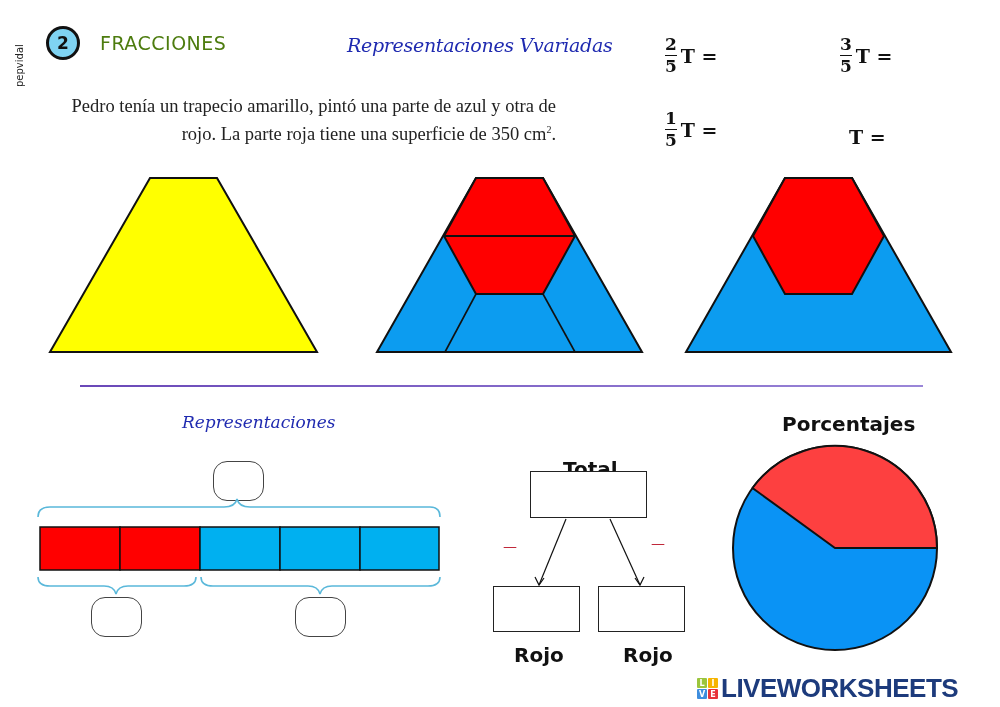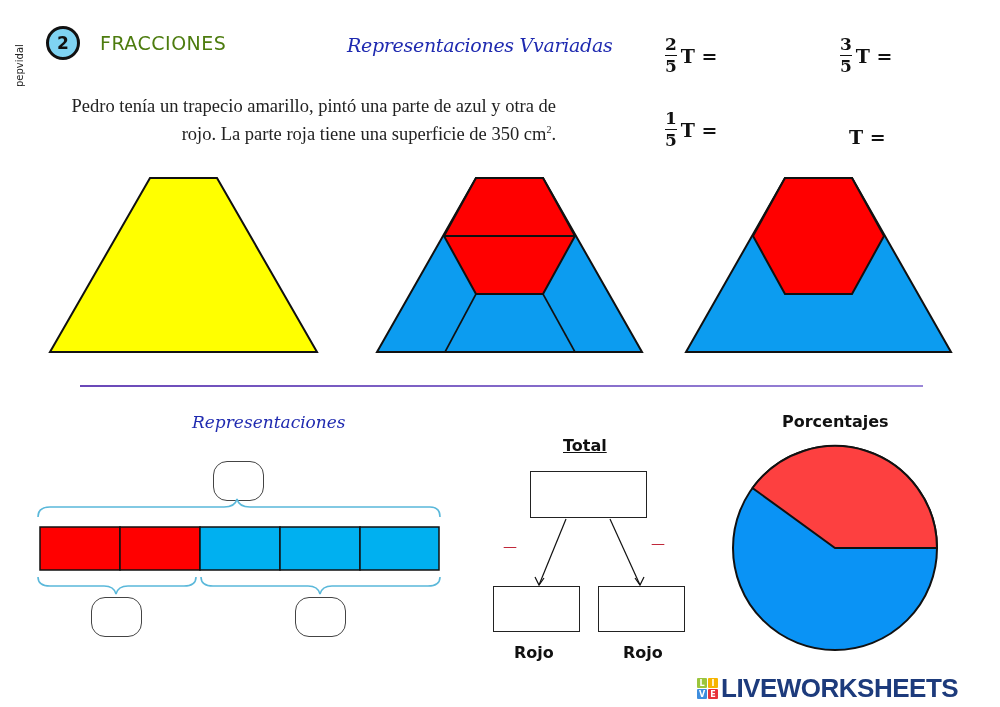--- a/index.html
+++ b/index.html
@@ -18,23 +18,23 @@
     .eq { font-family: "DejaVu Serif", serif; font-weight: bold; font-size: 17px; color: #111; display: flex; align-items: center; }
     .frac { display: inline-flex; flex-direction: column; align-items: center; margin-right: 4px; line-height: 1; }
     .frac .n { font-size: 17px; padding-bottom: 2px; border-bottom: 1.6px solid #111; }
     .frac .d { font-size: 17px; padding-top: 2px; }
     .eq .rest { font-size: 19px; }
 
     .shape svg { display: block; }
 
     .divider { left: 80px; top: 385px; width: 843px; height: 2px; background: linear-gradient(90deg, #6a48b8, #9a86d8); }
 
-    .rep-title { left: 192px; top: 412px; font-family: "DejaVu Serif", serif; font-style: italic; font-size: 17px; color: #1f2ab0; }
+    .rep-title { left: 182px; top: 412px; font-family: "DejaVu Serif", serif; font-style: italic; font-size: 17px; color: #1f2ab0; }
 
-    .box-label { font-family: "DejaVu Sans", sans-serif; font-weight: bold; font-size: 16px; color: #111; }
+    .box-label { font-family: "DejaVu Sans", sans-serif; font-weight: bold; font-size: 20px; color: #111; }
     .empty-box { border: 1.5px solid #222; background: #fff; }
     .round-box { border: 1.3px solid #444; border-radius: 14px; background: #fff; }
     .minus { font-family: "DejaVu Sans", sans-serif; font-size: 14px; color: #c0283a; }
 
     .logo { left: 697px; top: 673px; display: flex; align-items: center; }
     .logo-grid { display: grid; grid-template-columns: 10px 10px; grid-template-rows: 10px 10px; gap: 1px; margin-right: 3px; }
     .logo-grid span { font-family: "DejaVu Sans", sans-serif; font-weight: bold; font-size: 8px; color: #fff; display: flex; align-items: center; justify-content: center; border-radius: 1px; }
     .logo-text { font-family: Liberation Sans, sans-serif; font-weight: bold; font-size: 26px; color: #1d3b7c; letter-spacing: -0.5px; }
   </style>
 </head>
@@ -119,21 +119,21 @@
   <rect x="330" y="32" width="79" height="43" fill="#00b0f0" stroke="#111" stroke-width="1.5"></rect>
 
   <path d="M8,82 Q8,91 20,91 L74,91 Q84,91 86,99 Q88,91 98,91 L154,91 Q166,91 166,82" fill="none" stroke="#5ab8da" stroke-width="1.6"></path>
 
   <path d="M171,82 Q171,91 183,91 L278,91 Q288,91 290,99 Q292,91 302,91 L398,91 Q410,91 410,82" fill="none" stroke="#5ab8da" stroke-width="1.6"></path>
 </svg>
 
 <div class="abs round-box" style="left:91px; top:597px; width:51px; height:40px;"></div>
 <div class="abs round-box" style="left:295px; top:597px; width:51px; height:40px;"></div>
 
-<div class="abs box-label" style="left:563px; top:436px;text-decoration:underline;">Total</div>
+<div class="abs box-label" style="left:563px; top:457px;text-decoration:underline;">Total</div>
 <div class="abs empty-box" style="left:530px; top:471px; width:117px; height:47px;"></div>
 <svg class="abs" style="left:490px; top:515px;" width="200" height="75">
   <line x1="76" y1="4" x2="49" y2="70" stroke="#111" stroke-width="1.2"></line>
   <polyline points="45,62 49,70 54,63" fill="none" stroke="#111" stroke-width="1.2"></polyline>
   <line x1="120" y1="4" x2="150" y2="70" stroke="#111" stroke-width="1.2"></line>
   <polyline points="145,63 150,70 154,62" fill="none" stroke="#111" stroke-width="1.2"></polyline>
 </svg>
 <div class="abs minus" style="left:503px; top:538px;">—</div>
 <div class="abs minus" style="left:651px; top:535px;">—</div>
 <div class="abs empty-box" style="left:493px; top:586px; width:87px; height:46px;"></div>

